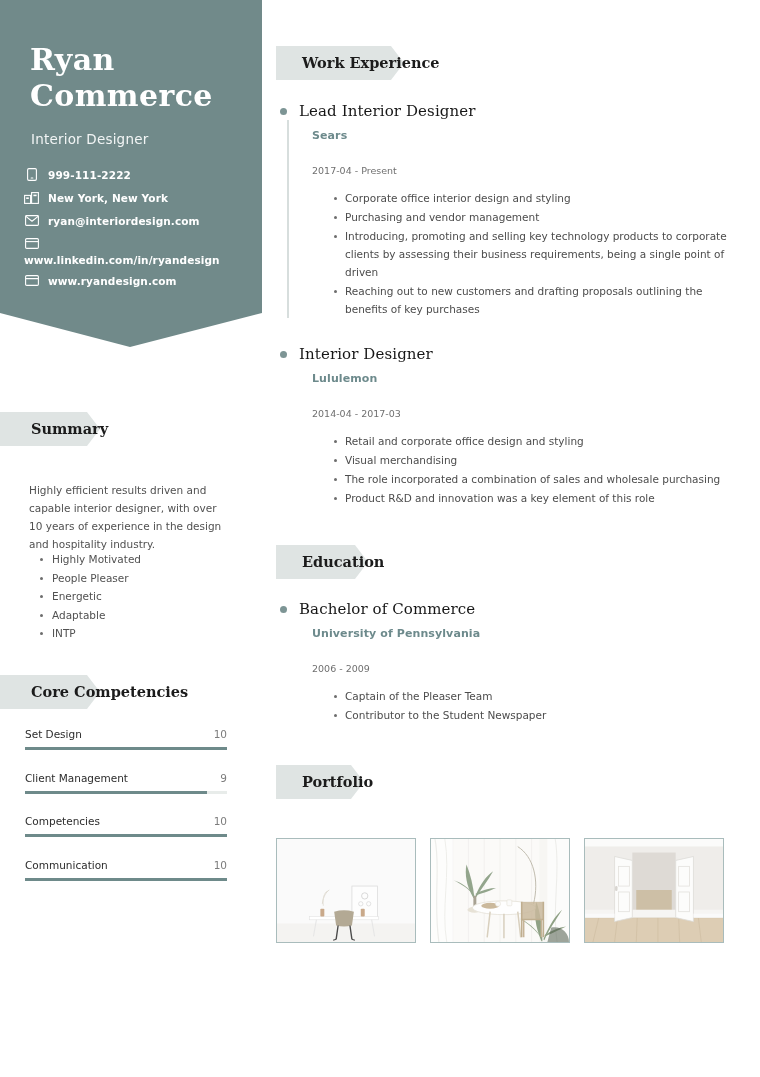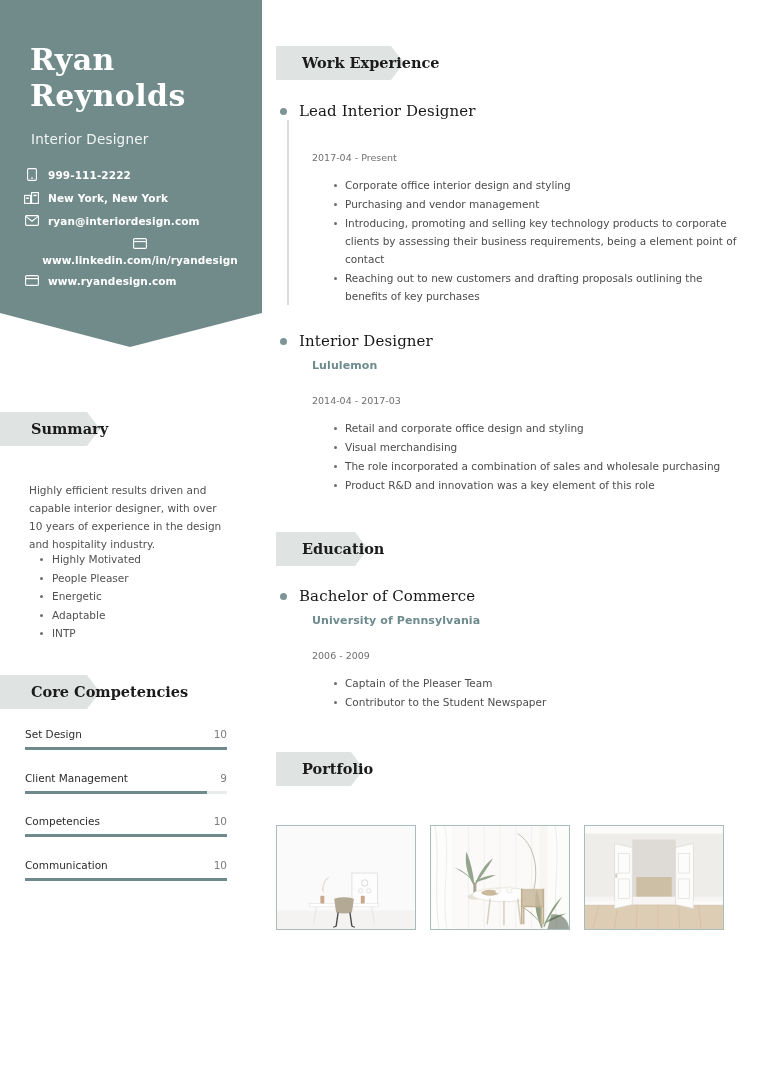--- a/index.html
+++ b/index.html
@@ -80,21 +80,20 @@
     gap: 9px;
     margin-bottom: 10px;
     font-size: 10.5px;
     font-weight: 700;
     color: #ffffff;
     letter-spacing: 0.1px;
   }
   .contact-row.stacked {
     display: block;
     margin-bottom: 8px;
-    text-align: center;
   }
   .contact-row.stacked .c-text {
     display: block;
     margin-top: 3px;
   }
   .c-icon {
     width: 15px;
     height: 13px;
     flex: 0 0 15px;
     display: inline-flex;
@@ -309,21 +308,21 @@
 </head>
 <body>
 
 <div class="page">
 
   <div class="sidebar">
 
     <div class="banner">
       <h1 class="name">
         <span class="name-line">Ryan</span>
-        <span class="name-line">Reynolds</span>
+        <span class="name-line">Commerce</span>
       </h1>
       <div class="job-title">Interior Designer</div>
 
       <div class="contact-list">
 
         <div class="contact-row">
           <span class="c-icon">
             <svg width="10" height="13" viewBox="0 0 10 13">
               <rect x="0.6" y="0.6" width="8.8" height="11.8" rx="1.3" fill="none" stroke="#ffffff" stroke-width="1.1"></rect>
               <rect x="3.6" y="9.6" width="2.8" height="1" rx="0.5" fill="#ffffff"></rect>
@@ -450,25 +449,26 @@
         <span class="badge-bg" style="width:128px;"></span>
         <span class="badge-label">Work Experience</span>
       </div>
 
       <div class="entry" style="margin-top:22px;">
         <div class="entry-title-row">
           <span class="entry-dot"></span>
           <span class="entry-title">Lead Interior Designer</span>
         </div>
         <div class="entry-body ruled">
+          <div class="org">Sears</div>
           <div class="dates">2017-04 - Present</div>
           <ul class="entry-points">
             <li>Corporate office interior design and styling</li>
             <li>Purchasing and vendor management</li>
-            <li>Introducing, promoting and selling key technology products to corporate clients by assessing their business requirements, being a element point of contact</li>
+            <li>Introducing, promoting and selling key technology products to corporate clients by assessing their business requirements, being a single point of driven</li>
             <li>Reaching out to new customers and drafting proposals outlining the benefits of key purchases</li>
           </ul>
         </div>
       </div>
 
       <div class="entry" style="margin-top:27px;">
         <div class="entry-title-row">
           <span class="entry-dot"></span>
           <span class="entry-title">Interior Designer</span>
         </div>

